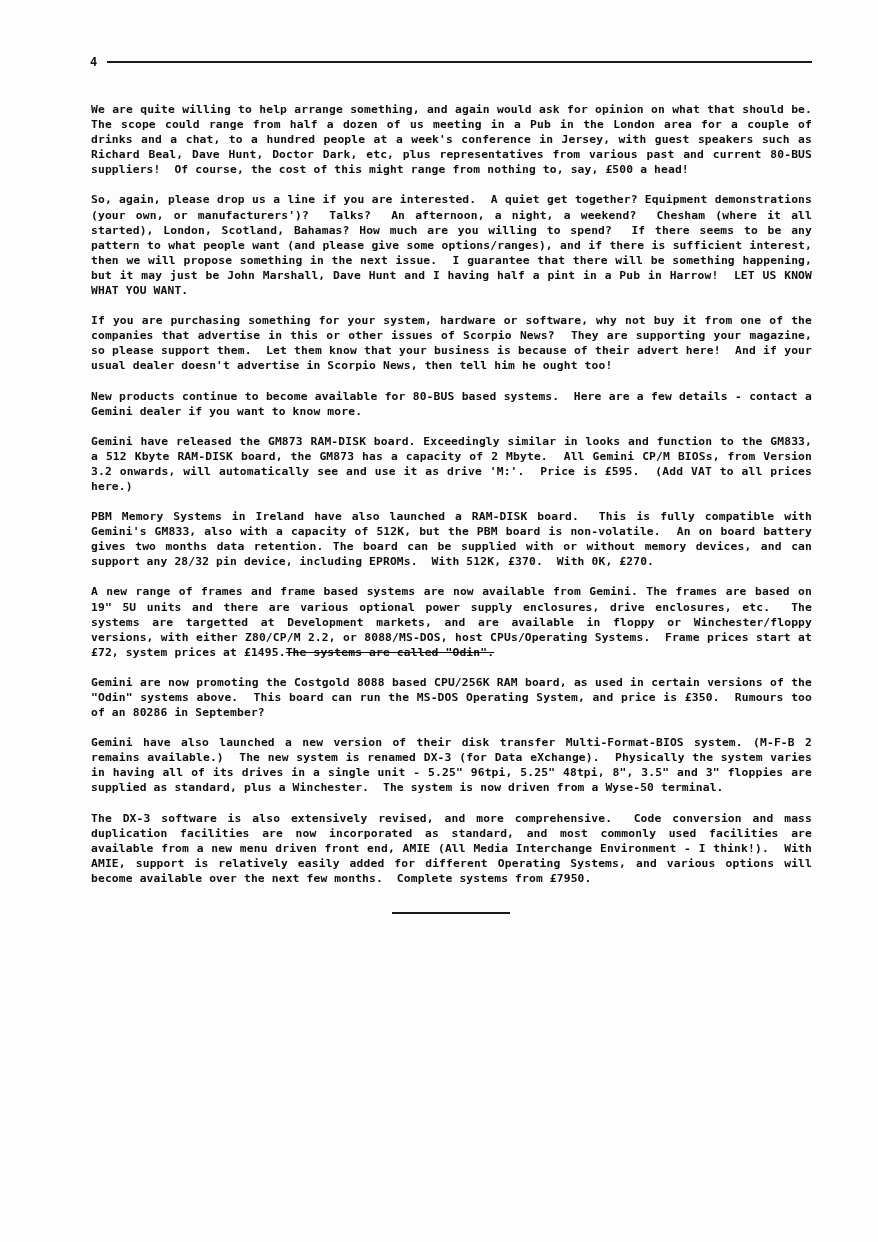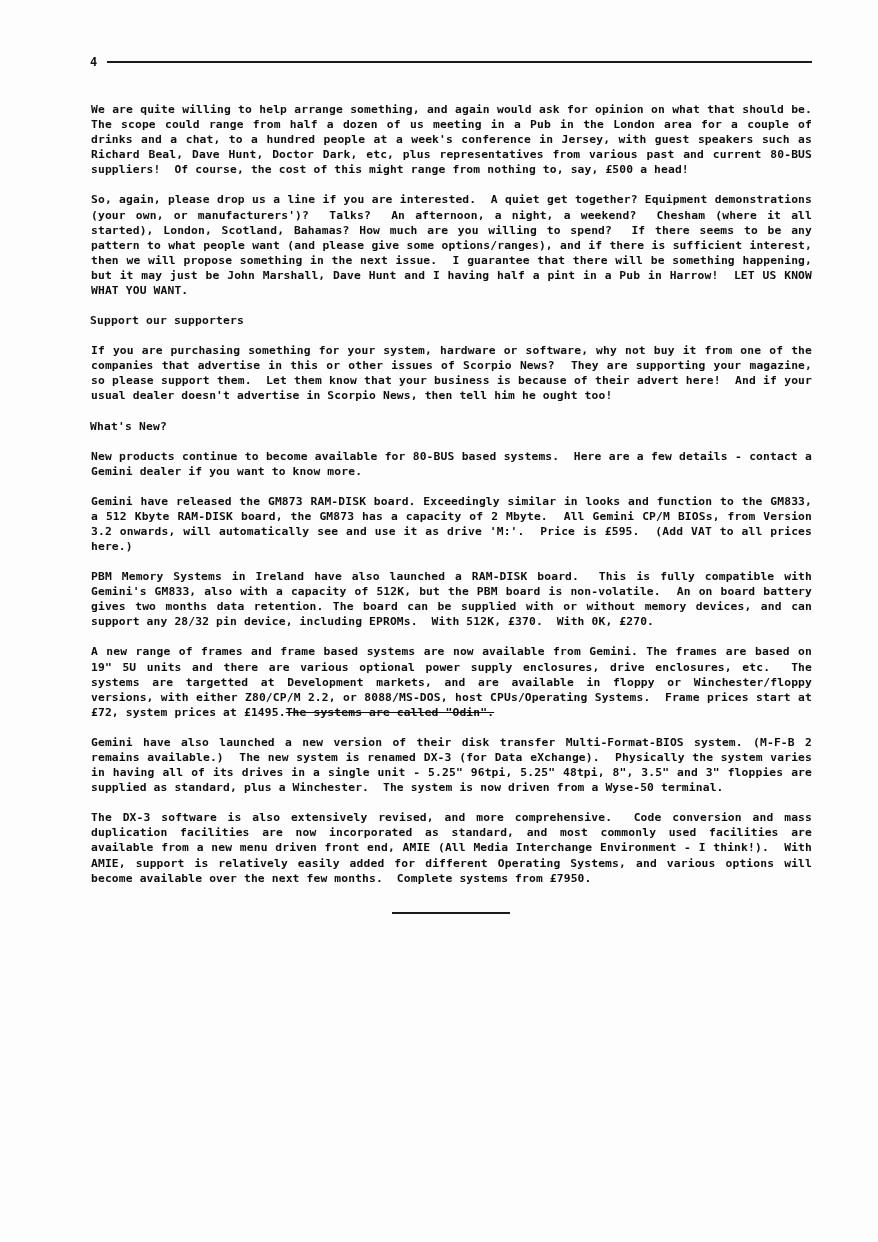--- a/index.html
+++ b/index.html
@@ -89,28 +89,27 @@
   <div class="content">
 
     <div class="page-header">
       <span class="page-number">4</span>
       <span class="header-rule"></span>
     </div>
 
     <p class="body-text">We are quite willing to help arrange something, and again would ask for opinion on what that should be.  The scope could range from half a dozen of us meeting in a Pub in the London area for a couple of drinks and a chat, to a hundred people at a week's conference in Jersey, with guest speakers such as Richard Beal, Dave Hunt, Doctor Dark, etc, plus representatives from various past and current 80-BUS suppliers!  Of course, the cost of this might range from nothing to, say, £500 a head!</p>
     <p class="body-text">So, again, please drop us a line if you are interested.  A quiet get together? Equipment demonstrations (your own, or manufacturers')?  Talks?  An afternoon, a night, a weekend?  Chesham (where it all started), London, Scotland, Bahamas? How much are you willing to spend?  If there seems to be any pattern to what people want (and please give some options/ranges), and if there is sufficient interest, then we will propose something in the next issue.  I guarantee that there will be something happening, but it may just be John Marshall, Dave Hunt and I having half a pint in a Pub in Harrow!  LET US KNOW WHAT YOU WANT.</p>
 
-    <h2 class="section-heading">Support our supporters</h2>
     <p class="body-text">If you are purchasing something for your system, hardware or software, why not buy it from one of the companies that advertise in this or other issues of Scorpio News?  They are supporting your magazine, so please support them.  Let them know that your business is because of their advert here!  And if your usual dealer doesn't advertise in Scorpio News, then tell him he ought too!</p>
 
-    <h2 class="section-heading">What's New?</h2>
     <p class="body-text">New products continue to become available for 80-BUS based systems.  Here are a few details - contact a Gemini dealer if you want to know more.</p>
     <p class="body-text">Gemini have released the GM873 RAM-DISK board. Exceedingly similar in looks and function to the GM833, a 512 Kbyte RAM-DISK board, the GM873 has a capacity of 2 Mbyte.  All Gemini CP/M BIOSs, from Version 3.2 onwards, will automatically see and use it as drive 'M:'.  Price is £595.  (Add VAT to all prices here.)</p>
     <p class="body-text">PBM Memory Systems in Ireland have also launched a RAM-DISK board.  This is fully compatible with Gemini's GM833, also with a capacity of 512K, but the PBM board is non-volatile.  An on board battery gives two months data retention. The board can be supplied with or without memory devices, and can support any 28/32 pin device, including EPROMs.  With 512K, £370.  With 0K, £270.</p>
     <p class="body-text"><span>A new range of frames and frame based systems are now available from Gemini. The frames are based on 19" 5U units and there are various optional power supply enclosures, drive enclosures, etc.  The systems are targetted at Development markets, and are available in floppy or Winchester/floppy versions, with either Z80/CP/M 2.2, or 8088/MS-DOS, host CPUs/Operating Systems.  Frame prices start at £72, system prices at £1495.</span><span class="strikethrough-note">The systems are called "Odin".</span></p>
+    <p class="body-text">Gemini are now promoting the Costgold 8088 based CPU/256K RAM board, as used in certain versions of the "Odin" systems above.  This board can run the MS-DOS Operating System, and price is £350.  Rumours too of an 80286 in September?</p>
     <p class="body-text">Gemini have also launched a new version of their disk transfer Multi-Format-BIOS system. (M-F-B 2 remains available.)  The new system is renamed DX-3 (for Data eXchange).  Physically the system varies in having all of its drives in a single unit - 5.25" 96tpi, 5.25" 48tpi, 8", 3.5" and 3" floppies are supplied as standard, plus a Winchester.  The system is now driven from a Wyse-50 terminal.</p>
     <p class="body-text">The DX-3 software is also extensively revised, and more comprehensive.  Code conversion and mass duplication facilities are now incorporated as standard, and most commonly used facilities are available from a new menu driven front end, AMIE (All Media Interchange Environment - I think!).  With AMIE, support is relatively easily added for different Operating Systems, and various options will become available over the next few months.  Complete systems from £7950.</p>
 
     <div class="footer-rule-wrap">
       <span class="footer-rule"></span>
     </div>
 
   </div>
 </div>
 

